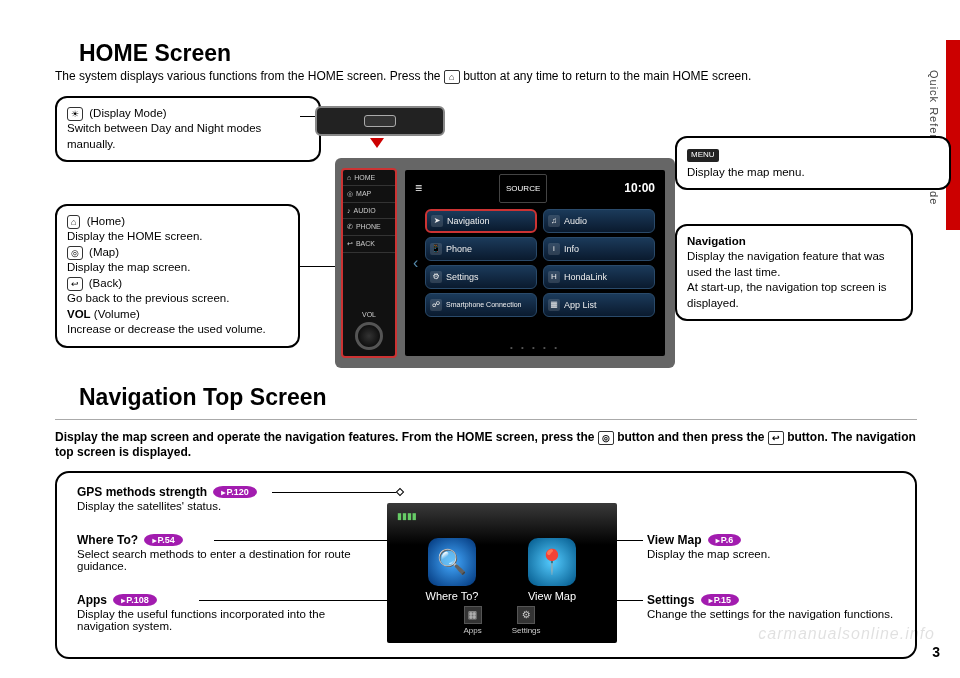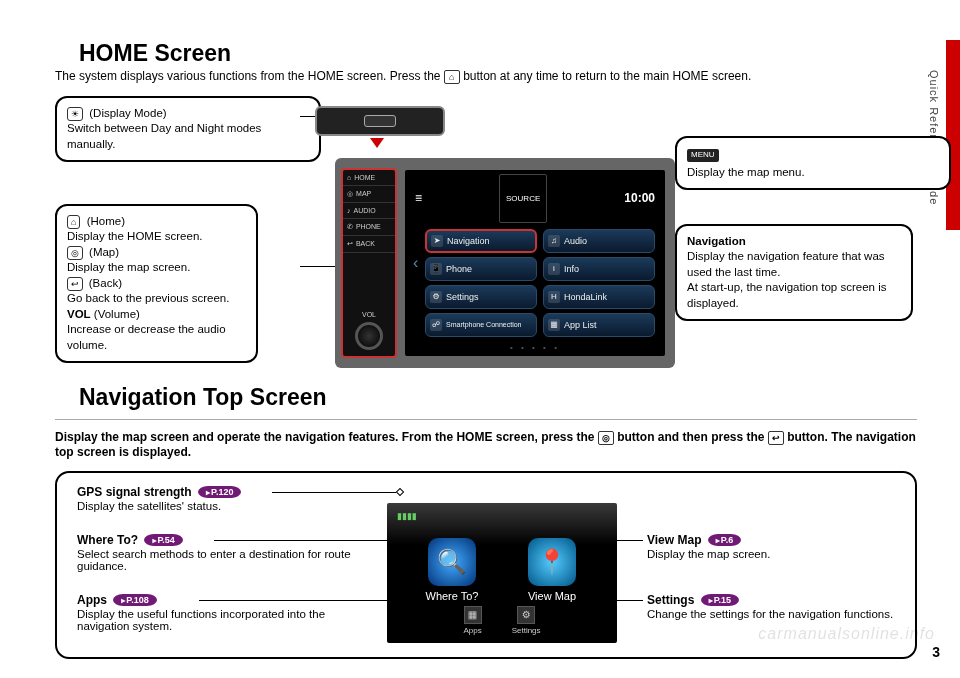--- a/index.html
+++ b/index.html
@@ -26,38 +26,38 @@
   .ptr-down { position:absolute; left:315px; top:42px; width:0; height:0; border-left:7px solid transparent; border-right:7px solid transparent; border-top:10px solid #c00; }
 
   
   .device { position:absolute; left:280px; top:62px; width:340px; height:210px; background:#666; border-radius:6px; padding:10px; }
   .dev-left { position:absolute; left:6px; top:10px; width:56px; height:190px; background:#111; border-radius:4px; border:2px solid #c33; }
   .dev-left .btn { color:#ccc; font-size:7px; padding:4px 4px; border-bottom:1px solid #333; display:flex; align-items:center; gap:3px;}
   .dev-left .knob { position:absolute; bottom:6px; left:50%; transform:translateX(-50%); width:28px; height:28px; border-radius:50%; border:3px solid #555; background:radial-gradient(#333,#000);}
   .dev-left .vol { position:absolute; bottom:38px; width:100%; text-align:center; color:#ccc; font-size:7px;}
   .dev-screen { position:absolute; left:70px; top:12px; right:10px; bottom:12px; background:#000; border-radius:2px; overflow:hidden; }
   .dev-top { display:flex; justify-content:space-between; align-items:center; color:#fff; font-size:10px; padding:4px 10px 2px; }
-  .dev-top .src { border:1px solid #444; padding:19px 6px; font-size:8px; border-radius:2px;}
+  .dev-top .src { border:1px solid #444; padding:9px 6px; font-size:8px; border-radius:2px;}
   .dev-tiles { display:grid; grid-template-columns:1fr 1fr; gap:4px 6px; padding:4px 10px 4px 20px; }
   .tile { background:linear-gradient(#1b3a5a,#0a1a2e); border:1px solid #2a4a6a; border-radius:6px; color:#eee; font-size:9px; padding:6px 4px; display:flex; align-items:center; gap:4px; height:24px; }
   .tile.red { border:2px solid #c33; }
   .tile-ic { width:12px; height:12px; background:#fff2; border-radius:2px; flex-shrink:0; display:inline-flex; align-items:center; justify-content:center; font-size:8px;}
   .dev-chev { position:absolute; left:8px; top:50%; transform:translateY(-50%); color:#58a; font-size:16px;}
   .dev-dots { position:absolute; bottom:4px; left:0; right:0; text-align:center; color:#555; font-size:8px; letter-spacing:3px;}
 
   .leader { position:absolute; background:#000; }
   .leader.h { height:1px; }
   .leader.v { width:1px; }
   .diamond { position:absolute; width:6px; height:6px; border:1px solid #000; transform:rotate(45deg); background:#fff; }
 
   hr.sep { border:none; border-top:1px solid #aaa; margin:8px 0 10px; }
 
   .section2 { position:relative; border:2px solid #000; border-radius:14px; padding:14px 18px 18px; height:188px; }
   .item-title { font-weight:bold; font-size:12px; display:inline; }
-  .pref { display:inline-block; background:#701a75; color:#fff; font-size:9px; padding:1px 8px; border-radius:10px 10px 10px 10px / 50% 50% 50% 50%; vertical-align:middle; margin-left:3px; font-weight:bold;}
+  .pref { display:inline-block; background:#a21caf; color:#fff; font-size:9px; padding:1px 8px; border-radius:10px 10px 10px 10px / 50% 50% 50% 50%; vertical-align:middle; margin-left:3px; font-weight:bold;}
   .pref::before { content:"▸"; margin-right:1px; font-size:8px;}
   .desc { font-size:11.5px; margin-top:1px; }
   .lcol { position:absolute; left:20px; width:300px; }
   .rcol { position:absolute; left:590px; width:260px; }
 
   
   .nav-dev { position:absolute; left:330px; top:30px; width:230px; height:140px; background:linear-gradient(#3a3a3a,#000 30%); border-radius:2px; }
   .nav-gps { position:absolute; left:10px; top:8px; color:#6c6; font-size:9px;}
   .nav-main { position:absolute; top:35px; left:15px; right:15px; display:flex; justify-content:space-around;}
   .nav-btn { width:82px; text-align:center; color:#fff; font-size:11px; position:relative;}
@@ -90,33 +90,33 @@
     <div class="callout" style="left:0; top:0; width:266px;">
       <span class="ic">☀</span>
       <span>(Display Mode)</span><br>
       <span>Switch between Day and Night modes manually.</span>
     </div>
     <div class="leader h" style="left:245px; top:20px; width:18px;"></div>
 
     <div class="device-strip"></div>
     <div class="ptr-down"></div>
 
-    <div class="callout" style="left:0; top:108px; width:203px;">
+    <div class="callout" style="left:0; top:108px; width:245px;">
       <span class="ic">⌂</span>
       <span>(Home)</span><br>
       <span>Display the HOME screen.</span><br>
       <span class="ic">◎</span>
       <span>(Map)</span><br>
       <span>Display the map screen.</span><br>
       <span class="ic">↩</span>
       <span>(Back)</span><br>
       <span>Go back to the previous screen.</span><br>
       <span class="b">VOL</span>
       <span>(Volume)</span><br>
-      <span>Increase or decrease the audio volume.</span>
+      <span>Increase or decrease the used volume.</span>
     </div>
     <div class="leader h" style="left:245px; top:170px; width:37px;"></div>
 
     <div class="callout" style="left:620px; top:40px; width:276px;">
       <span class="menu-badge">MENU</span><br>
       <span>Display the map menu.</span>
     </div>
     <div class="leader h" style="left:392px; top:68px; width:228px;"></div>
     <div class="leader v" style="left:392px; top:68px; height:16px;"></div>
     <div class="diamond" style="left:389px; top:82px;"></div>
@@ -207,21 +207,21 @@
     <span>Display the map screen and operate the navigation features. From the HOME screen, press the </span>
     <span class="icon-inline">◎</span>
     <span> button and then press the </span>
     <span class="icon-inline">↩</span>
     <span> button. The navigation top screen is displayed.</span>
   </div>
 
   <div class="section2">
 
     <div class="lcol" style="top:12px;">
-      <span class="item-title">GPS signal strength</span>
+      <span class="item-title">GPS methods strength</span>
       <span class="pref">P.120</span>
       <div class="desc">Display the satellites' status.</div>
     </div>
     <div class="lcol" style="top:60px;">
       <span class="item-title">Where To?</span>
       <span class="pref">P.54</span>
       <div class="desc">Select search methods to enter a destination for route guidance.</div>
     </div>
     <div class="lcol" style="top:120px;">
       <span class="item-title">Apps</span>

